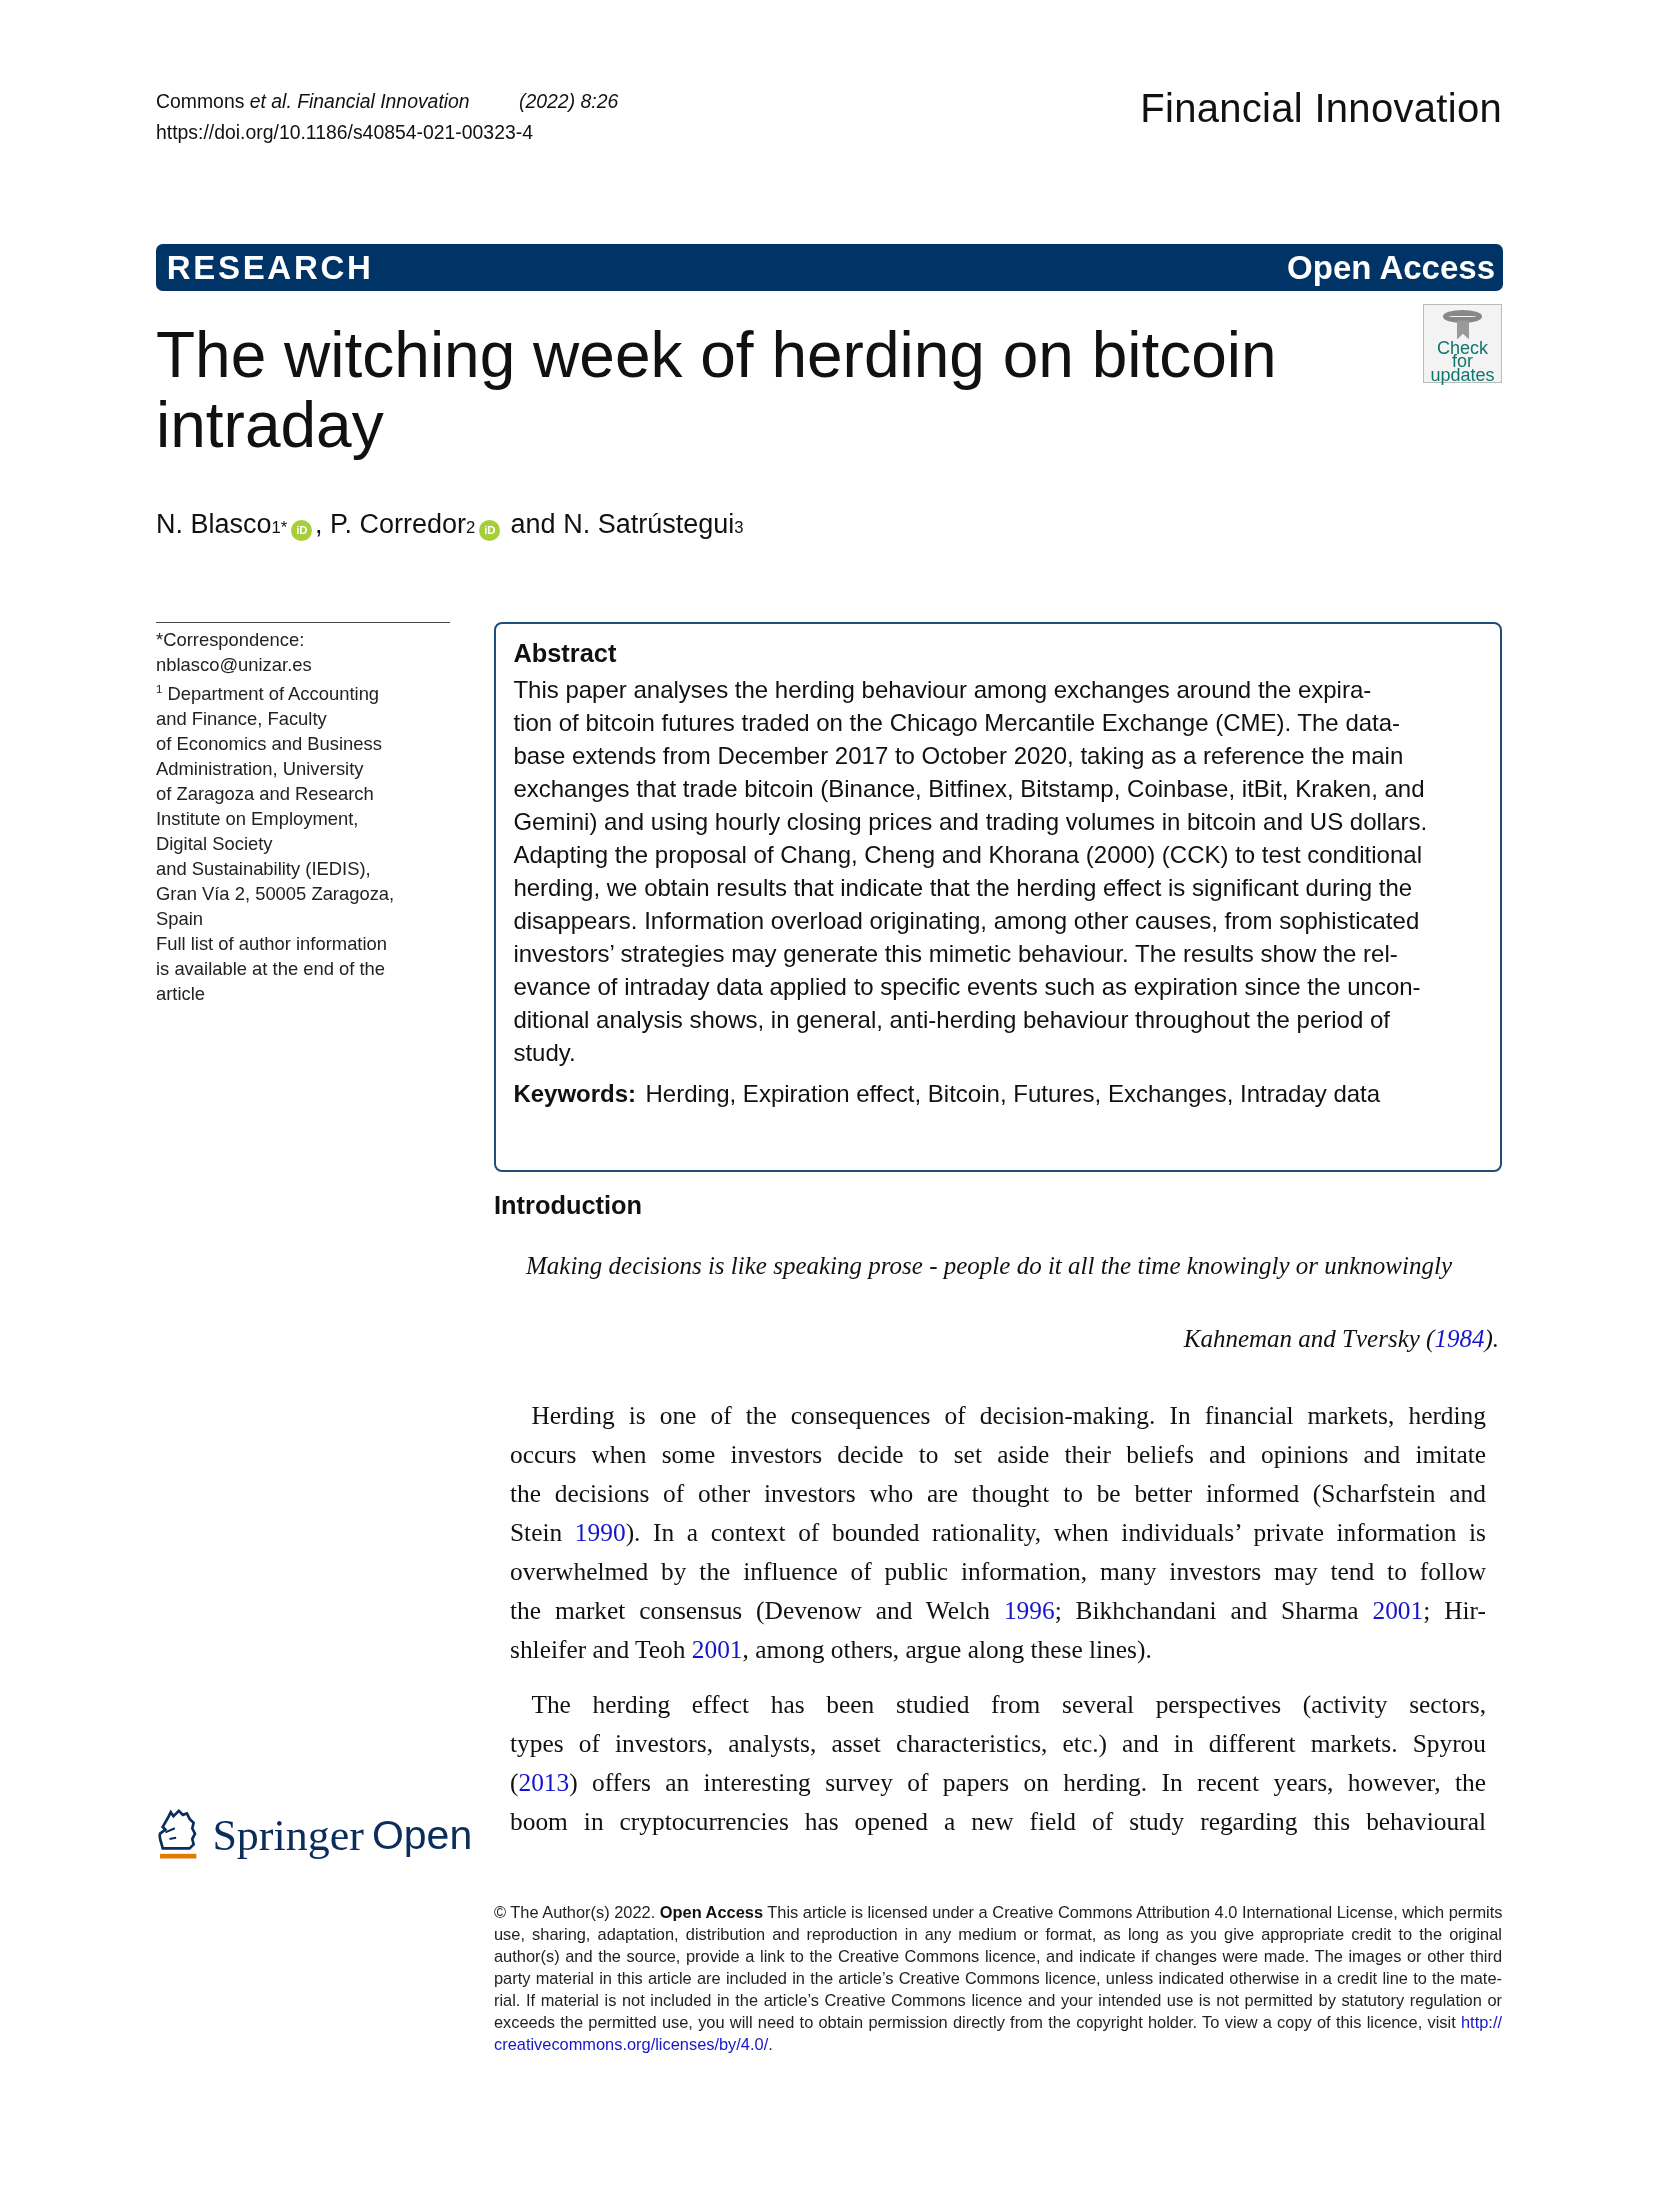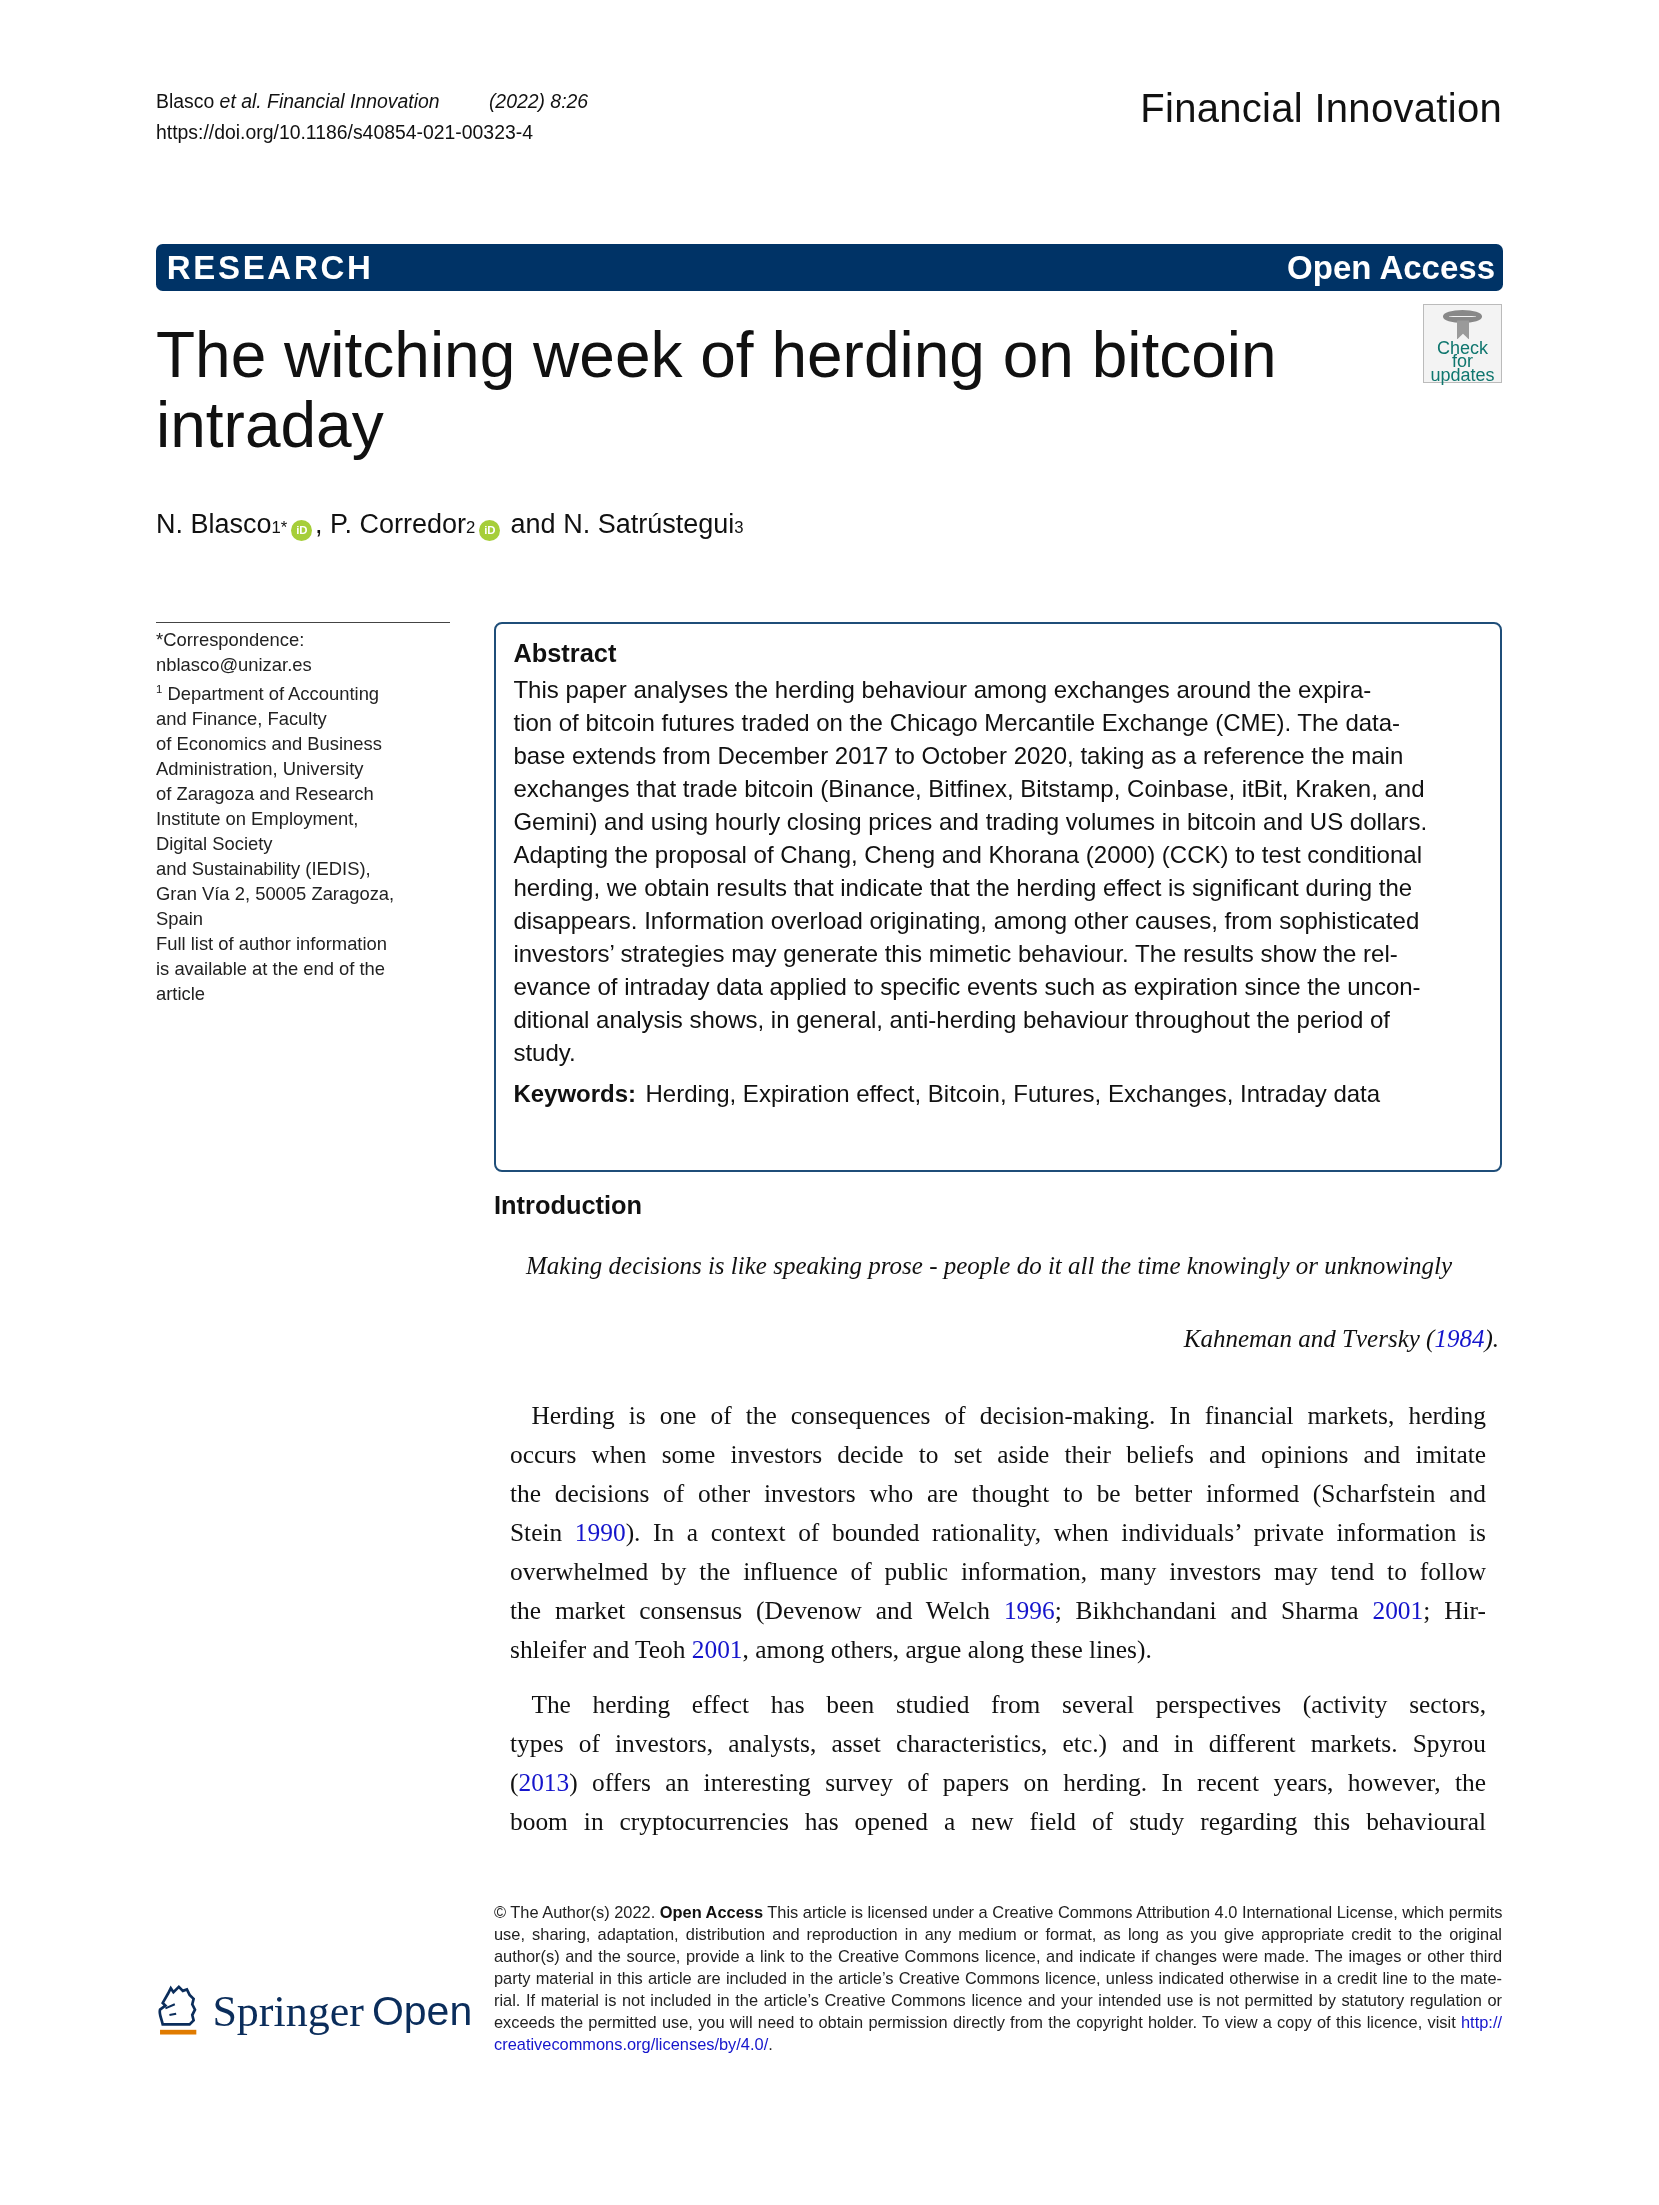--- a/index.html
+++ b/index.html
@@ -43,36 +43,36 @@
   #intro-heading { position: absolute; left: 494px; top: 1191px; font-size: 25.4px; font-weight: 700; color: #111; margin: 0; }
   #epigraph { position: absolute; left: 526px; top: 1246px; width: 950px; font-size: 25px; line-height: 39px; font-style: italic; text-align: justify; color: #111; }
   #epigraph-cite { position: absolute; right: 161px; top: 1325px; font-size: 25px; font-style: italic; color: #111; }
   a.cite, .cite { color: #1515cc; text-decoration: none; }
 
   #body-text { position: absolute; left: 494px; top: 1380px; width: 1008px; font-size: 25.4px; line-height: 39px; color: #111; }
   #body-text p { margin: 16px; text-indent: 21.4px; text-align: justify; }
   #body-text .ln { display: block; text-align: justify; text-align-last: justify; white-space: nowrap; }
   #body-text .ln.last { text-align-last: left; }
 
-  #springer-logo { position: absolute; left: 156px; top: 1984px; display: flex; align-items: center; }
+  #springer-logo { position: absolute; left: 156px; top: 1808px; display: flex; align-items: center; }
   #springer-logo .horse { width: 43px; height: 54px; position: relative; }
   #springer-logo .word { font-family: "Liberation Serif", serif; font-size: 44px; color: #0b2d5b; margin-left: 13.4px; }
   #springer-logo .open { font-family: "Liberation Sans", sans-serif; font-size: 41px; color: #0b2d5b; margin-left: 8px; font-weight: 300; }
 
   #license { position: absolute; left: 494px; top: 1901px; width: 1008px; font-size: 16.4px; line-height: 22px; color: #222; }
   #license .ln { display: block; white-space: nowrap; text-align: justify; text-align-last: justify; }
   #license .ln.last { text-align-last: left; }
   #license b { color: #111; font-weight: 700; }
 </style>
 </head>
 <body>
 
 <div id="running-head" class="sans">
   <div>
-    <span>Blasco</span>
+    <span>Commons</span>
     <i>et al.</i>
     <i>Financial Innovation</i>
     <span class="year">(2022) 8:26</span>
   </div>
   <div>https://doi.org/10.1186/s40854-021-00323-4</div>
 </div>
 <div id="journal-name" class="sans">Financial Innovation</div>
 
 <div id="banner" class="sans">
   <span class="left">RESEARCH</span>

